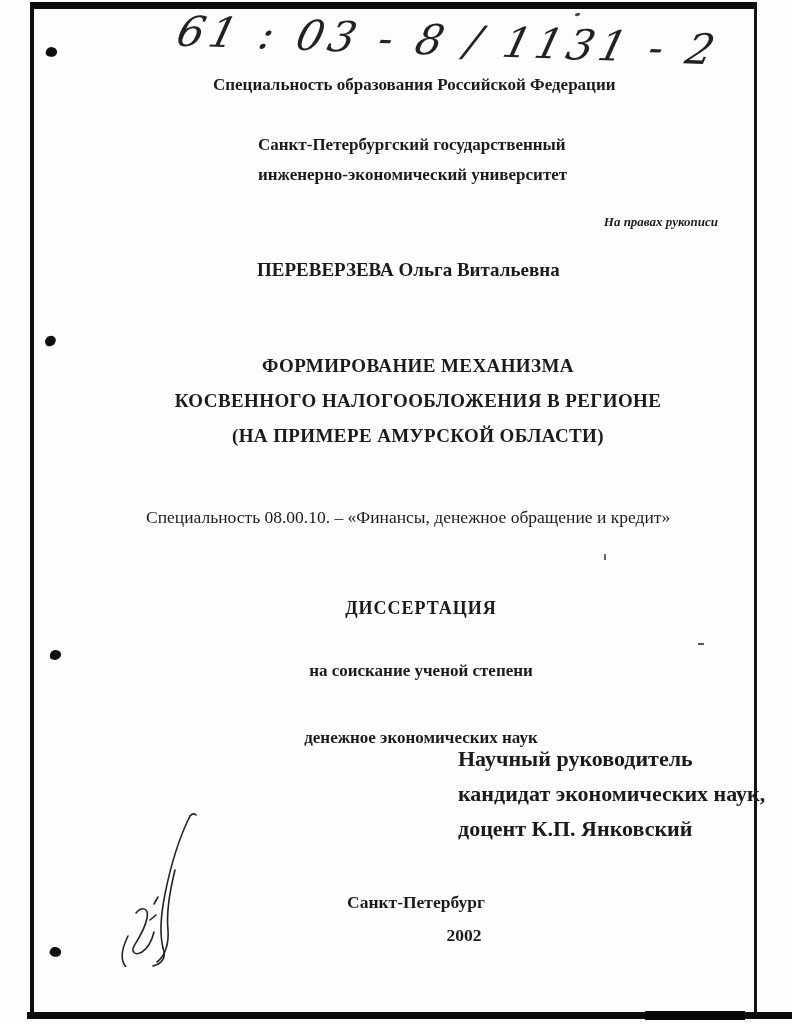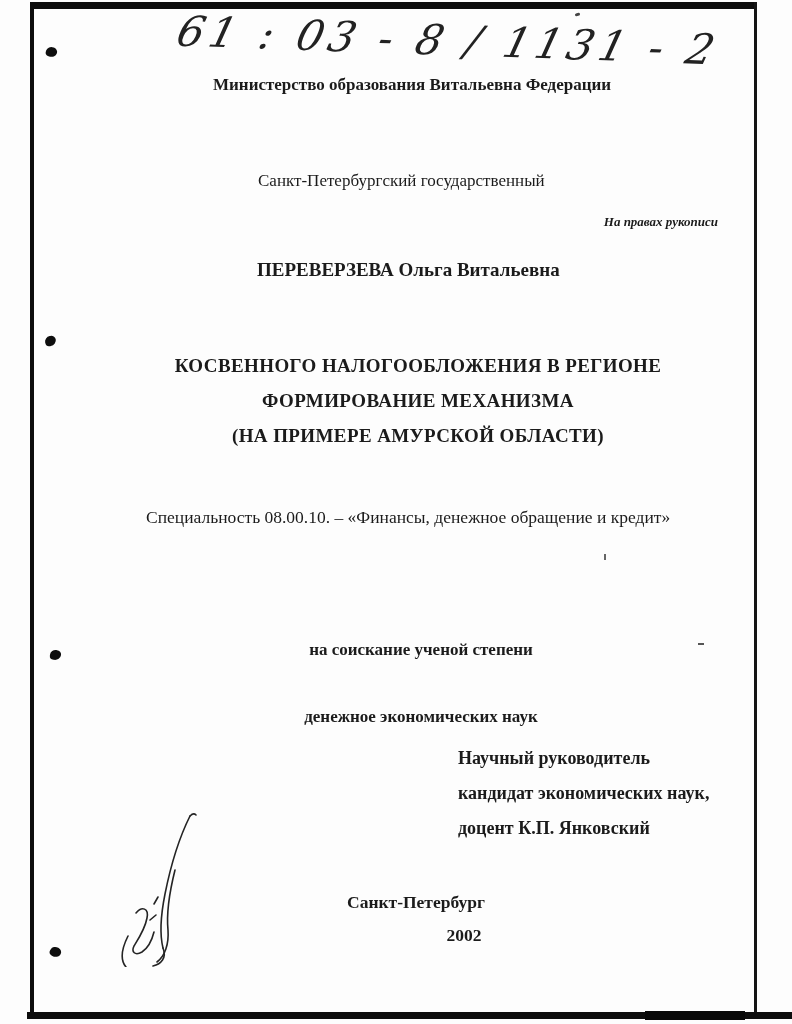--- a/index.html
+++ b/index.html
@@ -40,21 +40,21 @@
     font-size: 42px; letter-spacing: 5px; color: #222;
     transform: rotate(2deg) skewX(-12deg);
     white-space: nowrap;
   }
   .ministry {
     position: absolute; left: 213px; top: 75px;
     font-size: 17px; font-weight: 700; white-space: nowrap;
   }
   .university {
     position: absolute; left: 258px; top: 130px;
-    font-size: 17px; font-weight: 400; line-height: 30px; white-space: nowrap; margin-top: 36px;
+    font-size: 17px; font-weight: 700; line-height: 30px; white-space: nowrap;
   }
   .manuscript {
     position: absolute; left: 710px; top: 214px; transform: translateX(-100%);
     font-size: 13px; font-weight: 700; font-style: italic; white-space: nowrap; margin-left: 8px;
   }
   .author {
     position: absolute; left: 257px; top: 259px;
     font-size: 19px; font-weight: 700; white-space: nowrap;
   }
   .title {
@@ -67,21 +67,21 @@
     font-size: 17.5px; font-weight: 400; white-space: nowrap;
   }
   .diss {
     position: absolute; left: 421px; top: 598px; transform: translateX(-50%);
     text-align: center; font-weight: 700; white-space: nowrap;
   }
   .diss .heading { font-size: 18px; letter-spacing: 1px; margin-bottom: 14px; }
   .diss .line { font-size: 17px; line-height: 31px; margin-top: 36px; }
   .supervisor {
     position: absolute; left: 458px; top: 741px;
-    font-size: 18px; font-weight: 700; line-height: 35px; white-space: nowrap;
+    font-size: 22px; font-weight: 700; line-height: 35px; white-space: nowrap;
   }
   .city {
     position: absolute; left: 416px; top: 892px; transform: translateX(-50%);
     font-size: 17.5px; font-weight: 700; white-space: nowrap; text-align: center;
   }
   .year {
     position: absolute; left: 416px; top: 925px; transform: translateX(-50%);
     font-size: 17.5px; font-weight: 700; white-space: nowrap; margin-left: 48px;
   }
   .signature { position: absolute; left: 118px; top: 812px; }
@@ -101,39 +101,41 @@
   <div class="dot d2"></div>
   <div class="dot d3"></div>
   <div class="dot d4"></div>
 
   <div class="speck s1"></div>
   <div class="speck s2"></div>
   <div class="speck s3"></div>
 
   <div class="handwritten">61 : 03 - 8 / 1131 - 2</div>
 
-  <div class="ministry">Министерство образования Витальевна Федерации</div>
+  <div class="ministry">Специальность образования Российской Федерации</div>
 
   <div class="university">
     <div>Санкт-Петербургский государственный</div>
+    <div>инженерно-экономический университет</div>
   </div>
 
   <div class="manuscript">На правах рукописи</div>
 
   <div class="author">ПЕРЕВЕРЗЕВА Ольга Витальевна</div>
 
   <div class="title">
+    <div>ФОРМИРОВАНИЕ МЕХАНИЗМА</div>
     <div>КОСВЕННОГО НАЛОГООБЛОЖЕНИЯ В РЕГИОНЕ</div>
-    <div>ФОРМИРОВАНИЕ МЕХАНИЗМА</div>
     <div>(НА ПРИМЕРЕ АМУРСКОЙ ОБЛАСТИ)</div>
   </div>
 
   <div class="specialty">Специальность 08.00.10. – «Финансы, денежное обращение и кредит»</div>
 
   <div class="diss">
+    <div class="heading">ДИССЕРТАЦИЯ</div>
     <div class="line">на соискание ученой степени</div>
     <div class="line">денежное экономических наук</div>
   </div>
 
   <div class="supervisor">
     <div>Научный руководитель</div>
     <div>кандидат экономических наук,</div>
     <div>доцент К.П. Янковский</div>
   </div>
 

